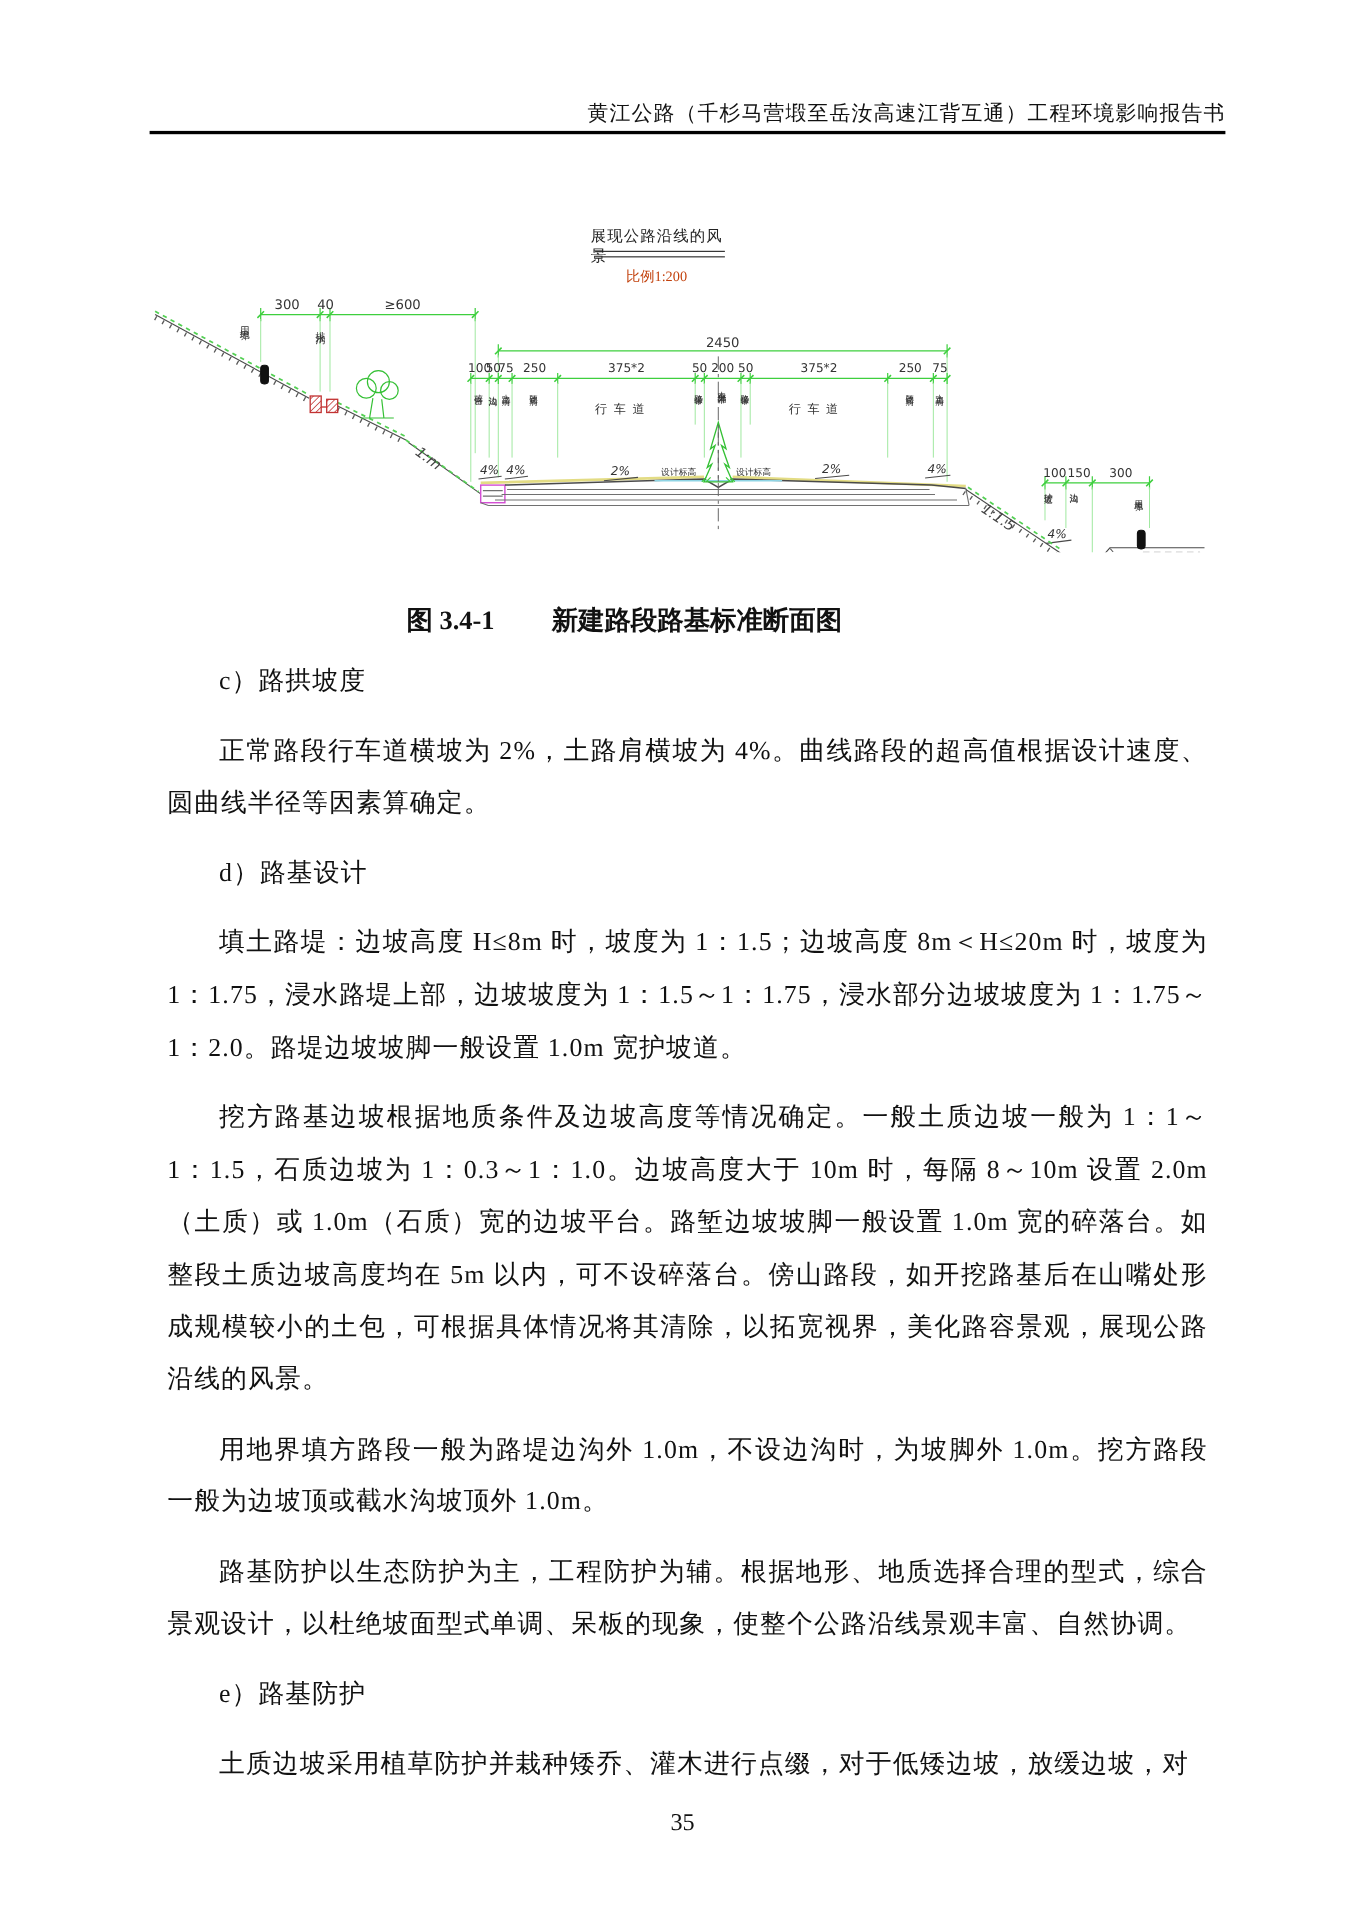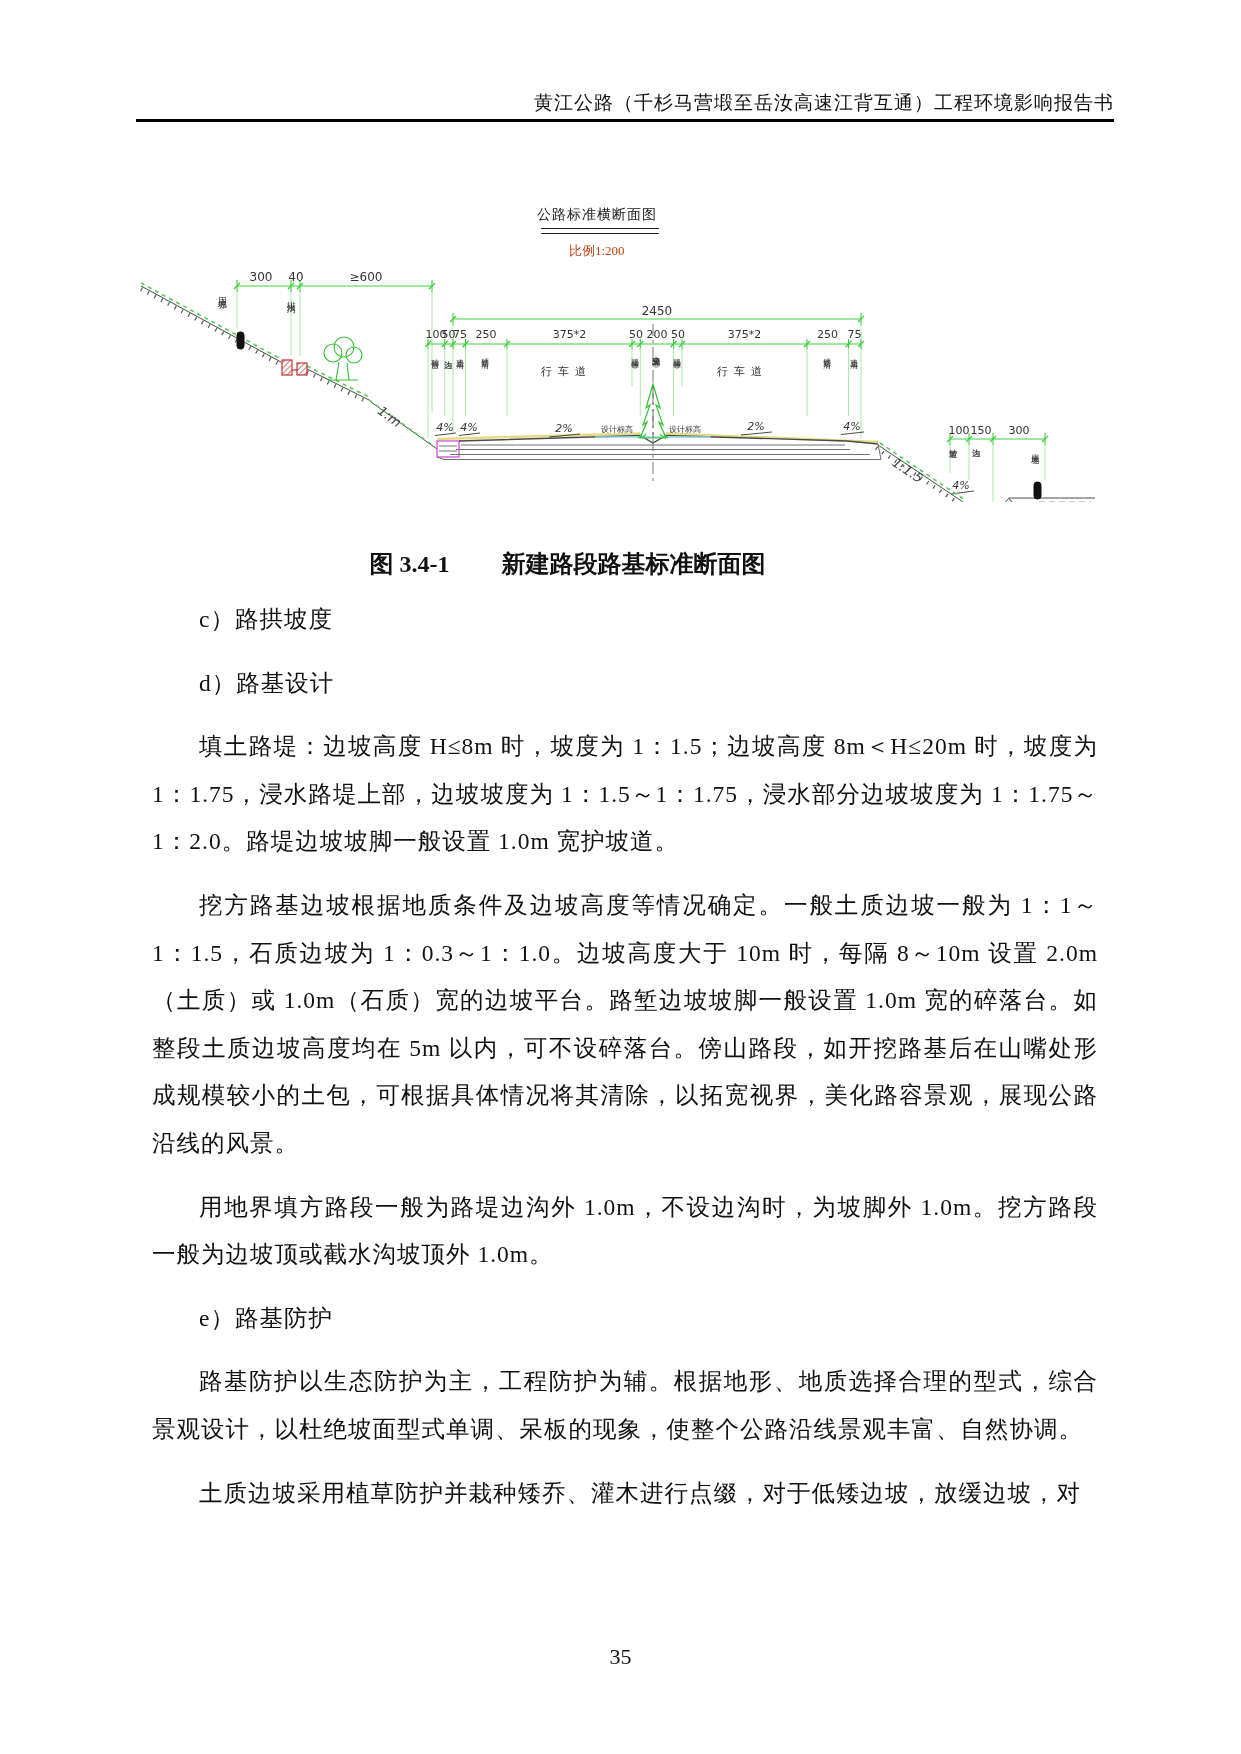--- a/index.html
+++ b/index.html
@@ -191,21 +191,21 @@
       <g>
         <path class="dim" d="M817,267 L912,267 M817,261 L817,273 M836,261 L836,273 M860,261 L860,273 M912,261 L912,273"></path>
         <path class="dimslash" d="M814,270 L820,264 M833,270 L839,264 M857,270 L863,264 M909,270 L915,264"></path>
         <path class="dimext" d="M817,271 L817,301 M836,271 L836,308 M860,271 L860,336 M912,271 L912,308"></path>
         <text class="dimtext s" x="826" y="262" text-anchor="middle">100</text>
         <text class="dimtext s" x="848" y="262" text-anchor="middle">150</text>
         <text class="dimtext s" x="886" y="262" text-anchor="middle">300</text>
       </g>
     </svg>
 
-    <div class="fig-title">公路标准横断面图</div>
+    <div class="fig-title">展现公路沿线的风景</div>
     <div class="fig-underline"></div>
     <div class="fig-scale">比例1:200</div>
 
     <div class="vlabel" style="left:84px;top:118px;">用地界</div>
     <div class="vlabel" style="left:153px;top:122px;">排水沟</div>
 
     <div class="vlabel small" style="left:297px;top:180px;">碎落台</div>
     <div class="vlabel small" style="left:310px;top:182px;">边沟</div>
     <div class="vlabel small" style="left:322px;top:180px;">土路肩</div>
     <div class="vlabel small" style="left:347px;top:180px;">硬路肩</div>
@@ -224,23 +224,24 @@
     <div class="vlabel small" style="left:838px;top:270px;">边沟</div>
     <div class="vlabel small" style="left:897px;top:276px;">用地界</div>
   </div>
 
   <div class="caption">
     <span class="num">图 3.4-1</span><span>新建路段路基标准断面图</span>
   </div>
 
   <div class="bodytext">
     <p>c）路拱坡度</p>
+    <p>正常路段行车道横坡为 2%，土路肩横坡为 4%。曲线路段的超高值根据设计速度、圆曲线半径等因素算确定。</p>
     <p>d）路基设计</p>
     <p>填土路堤：边坡高度 H≤8m 时，坡度为 1：1.5；边坡高度 8m＜H≤20m 时，坡度为 1：1.75，浸水路堤上部，边坡坡度为 1：1.5～1：1.75，浸水部分边坡坡度为 1：1.75～1：2.0。路堤边坡坡脚一般设置 1.0m 宽护坡道。</p>
     <p>挖方路基边坡根据地质条件及边坡高度等情况确定。一般土质边坡一般为 1：1～1：1.5，石质边坡为 1：0.3～1：1.0。边坡高度大于 10m 时，每隔 8～10m 设置 2.0m（土质）或 1.0m（石质）宽的边坡平台。路堑边坡坡脚一般设置 1.0m 宽的碎落台。如整段土质边坡高度均在 5m 以内，可不设碎落台。傍山路段，如开挖路基后在山嘴处形成规模较小的土包，可根据具体情况将其清除，以拓宽视界，美化路容景观，展现公路沿线的风景。</p>
     <p>用地界填方路段一般为路堤边沟外 1.0m，不设边沟时，为坡脚外 1.0m。挖方路段一般为边坡顶或截水沟坡顶外 1.0m。</p>
+    <p>路基防护以生态防护为主，工程防护为辅。根据地形、地质选择合理的型式，综合景观设计，以杜绝坡面型式单调、呆板的现象，使整个公路沿线景观丰富、自然协调。</p>
     <p>e）路基防护</p>
-    <p>路基防护以生态防护为主，工程防护为辅。根据地形、地质选择合理的型式，综合景观设计，以杜绝坡面型式单调、呆板的现象，使整个公路沿线景观丰富、自然协调。</p>
     <p>土质边坡采用植草防护并栽种矮乔、灌木进行点缀，对于低矮边坡，放缓边坡，对</p>
   </div>
 
   <div class="footer">35</div>
 </div>
 
 </body></html>

